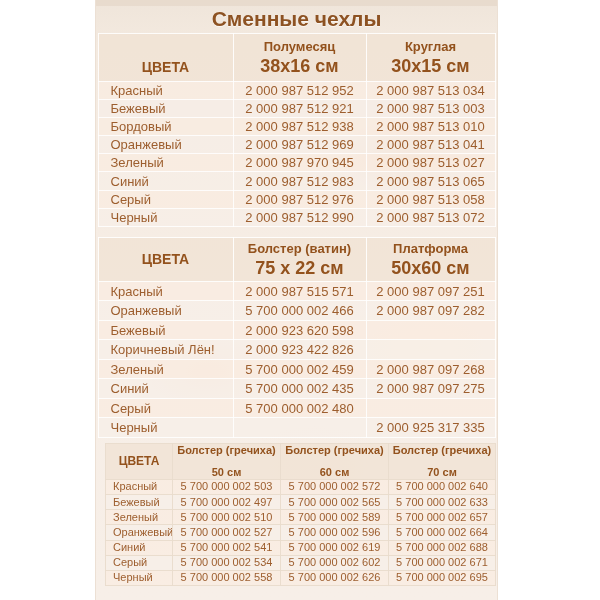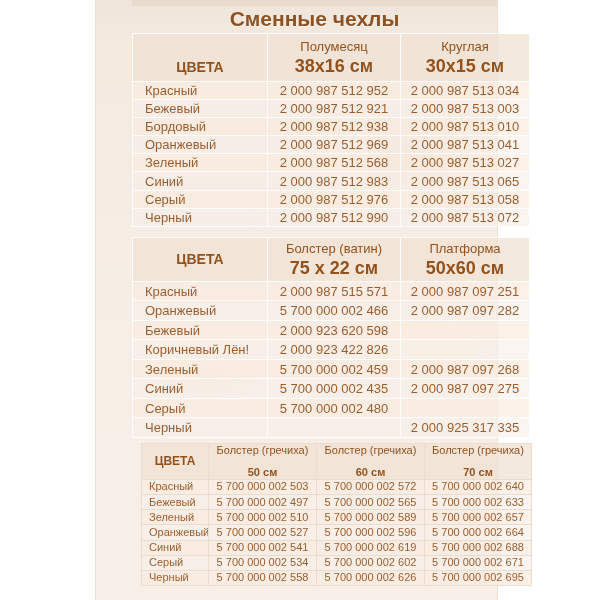--- a/index.html
+++ b/index.html
@@ -16,35 +16,34 @@
     left: 95px; top: 0;
     width: 403px; height: 600px;
     border-left: 1px solid #ece0d4;
     border-right: 1px solid #ece0d4;
     background:
       radial-gradient(ellipse 100px 55px at 78% 26%, rgba(238,216,197,.70), rgba(238,216,197,0) 70%),
       radial-gradient(ellipse 130px 75px at 82% 58%, rgba(250,238,224,.95), rgba(244,228,211,0) 72%),
       radial-gradient(ellipse 90px 50px at 28% 62%, rgba(246,232,218,.80), rgba(246,232,218,0) 70%),
       radial-gradient(ellipse 110px 60px at 55% 78%, rgba(247,235,223,.70), rgba(247,235,223,0) 70%),
       linear-gradient(180deg, #efe5da 0%, #f4eae0 8%, #f7eee6 55%, #f7efe8 100%);
-    padding-left: 36px;
   }
   .top-strip { height: 6px; background: rgba(226,212,197,.60); }
   .title {
     height: 27px; line-height: 26px;
     text-align: center;
     font-size: 21px; font-weight: bold;
     color: #8d5222;
     text-shadow: 0 1px 0 rgba(255,255,255,.6);
   }
   table { border-collapse: collapse; table-layout: fixed; line-height: 1; }
   .tbl { margin: 0 auto; width: 397px; font-size: 13px; color: #9d5e2e; }
   .tbl th, .tbl td { border: 1px solid rgba(255,255,255,.85); white-space: nowrap; overflow: hidden; }
   .tbl thead th { background: rgba(240,226,211,.75); color: #93521d; font-weight: bold; text-align: center; }
-  .hdr-line1 { font-size: 13px; font-weight: normal; }
+  .hdr-line1 { font-size: 13px; font-weight: bold; }
   .hdr-line2 { font-size: 18px; font-weight: bold; margin-top: 4px; }
   .tbl thead th.colors { font-size: 14px; }
   #t1 thead th.colors { vertical-align: bottom; padding-bottom: 7px; }
   .tbl tbody tr:nth-child(odd) th, .tbl tbody tr:nth-child(odd) td { background: rgba(250,235,224,.72); }
   .tbl tbody tr:nth-child(even) th, .tbl tbody tr:nth-child(even) td { background: rgba(247,239,232,.62); }
   .tbl tbody th { text-align: left; font-weight: normal; padding-left: 12px; }
   .tbl tbody td { text-align: center; }
   #t1 thead tr { height: 48px; }
   #t1 tbody tr { height: 18.1px; }
   #t1 { margin-bottom: 10px; }
@@ -102,21 +101,21 @@
           <td>2 000 987 512 938</td>
           <td>2 000 987 513 010</td>
         </tr>
         <tr>
           <th>Оранжевый</th>
           <td>2 000 987 512 969</td>
           <td>2 000 987 513 041</td>
         </tr>
         <tr>
           <th>Зеленый</th>
-          <td>2 000 987 512 568</td>
+          <td>2 000 987 970 945</td>
           <td>2 000 987 513 027</td>
         </tr>
         <tr>
           <th>Синий</th>
           <td>2 000 987 512 983</td>
           <td>2 000 987 513 065</td>
         </tr>
         <tr>
           <th>Серый</th>
           <td>2 000 987 512 976</td>

